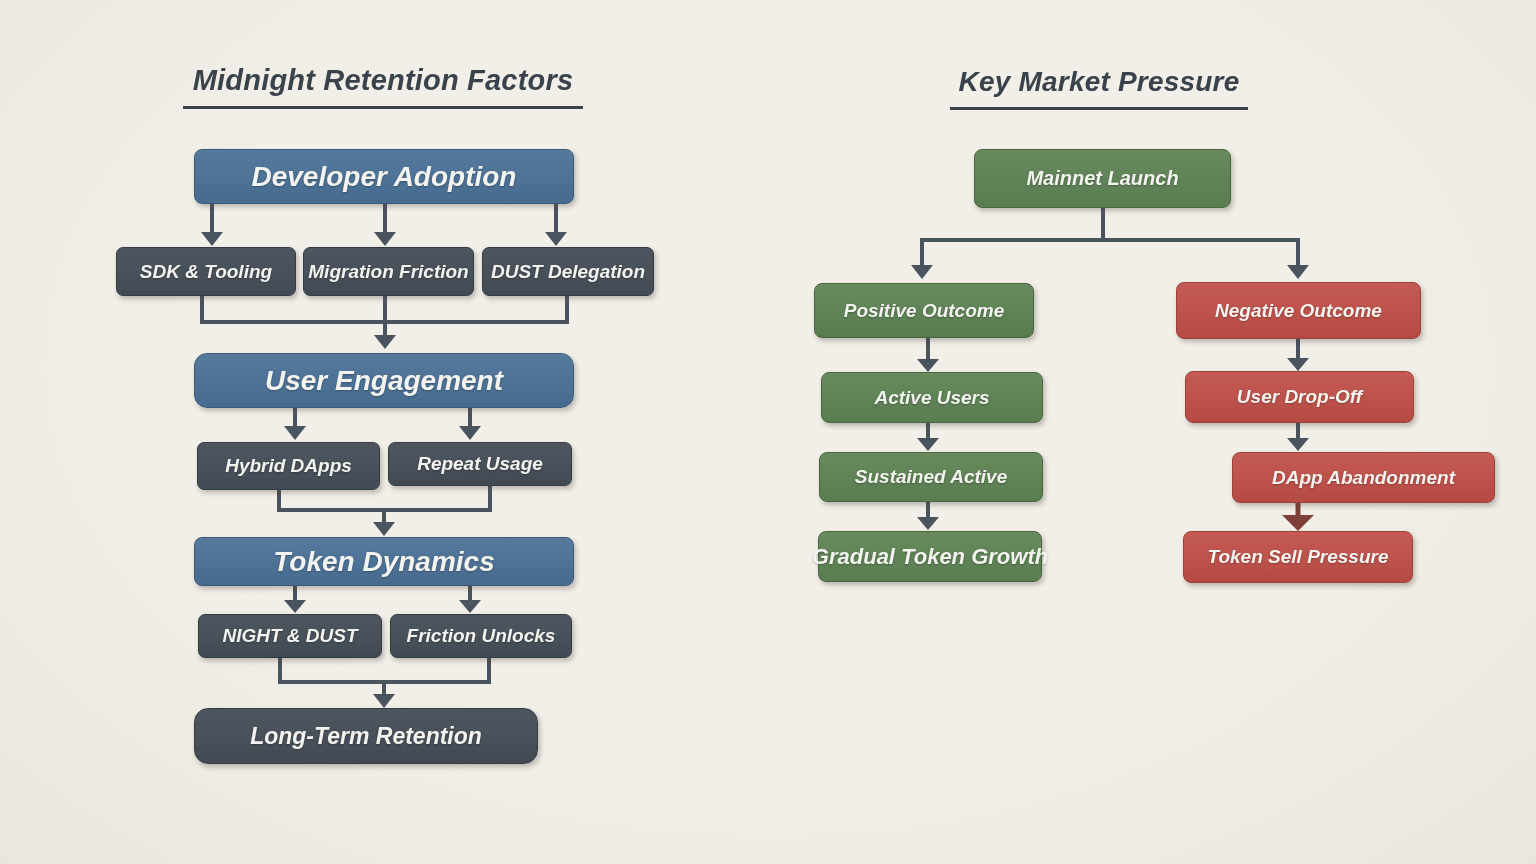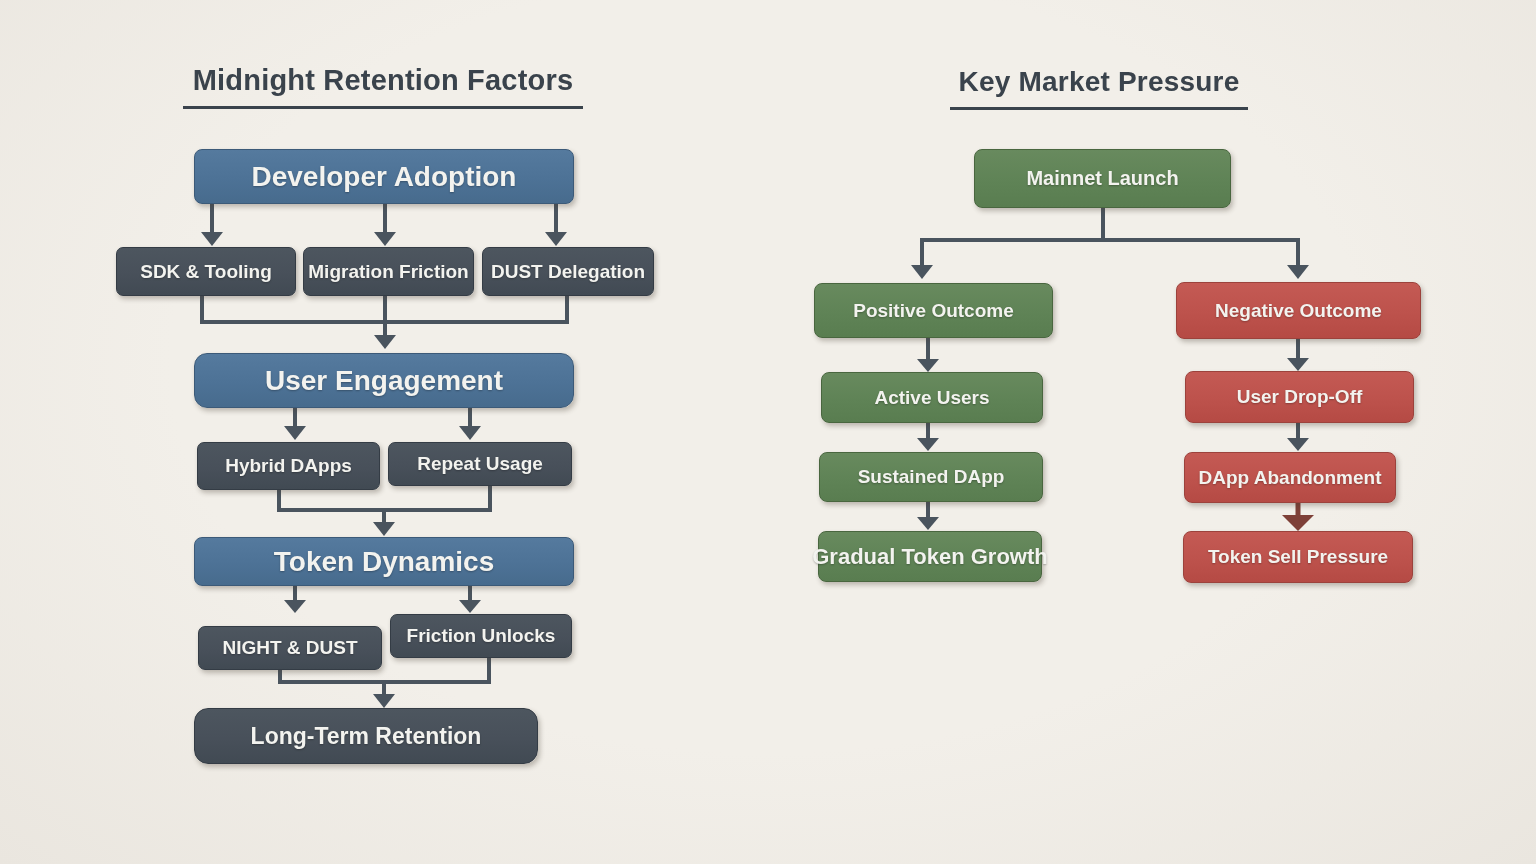--- a/index.html
+++ b/index.html
@@ -2,20 +2,21 @@
 <html style="--background: #f2efe9; --blue: #4d7296; --dark: #48505a; --green: #5f8356; --red: #bd524c; --connector: #4a545e; --connector_negative: #7e4038; --title: #3a434c;"><head>
 <meta charset="utf-8">
 <style>
   html,body{margin:0;padding:0;}
   .canvas{
     position:relative;
     width:1536px;height:864px;
     overflow:hidden;
     font-family:"Liberation Sans", sans-serif;
     background:radial-gradient(ellipse at 50% 42%, var(--background,#f2efe9) 55%, #eae6df 100%);
+    font-style:italic;
   }
   .connectors{position:absolute;left:0;top:0;width:1536px;height:864px;}
   .chart-title{
     position:absolute;
     text-align:center;
     font-weight:700;
     color:var(--title,#3a434c);
     border-bottom:3px solid var(--title,#3a434c);
     padding-bottom:9px;
     letter-spacing:.2px;
@@ -106,27 +107,27 @@
   <div class="chart-title" id="right-title">Key Market Pressure</div>
 
   <div class="node blue" style="left:194px;top:149px;width:380px;height:55px;">Developer Adoption</div>
   <div class="node dark" style="left:116px;top:247px;width:180px;height:49px;">SDK &amp; Tooling</div>
   <div class="node dark" style="left:303px;top:247px;width:171px;height:49px;">Migration Friction</div>
   <div class="node dark" style="left:482px;top:247px;width:172px;height:49px;">DUST Delegation</div>
   <div class="node blue" style="left:194px;top:353px;width:380px;height:55px;border-radius:13px;">User Engagement</div>
   <div class="node dark" style="left:197px;top:442px;width:183px;height:48px;">Hybrid DApps</div>
   <div class="node dark" style="left:388px;top:442px;width:184px;height:44px;">Repeat Usage</div>
   <div class="node blue" style="left:194px;top:537px;width:380px;height:49px;">Token Dynamics</div>
-  <div class="node dark" style="left:198px;top:614px;width:184px;height:44px;margin-top:12px;">NIGHT &amp; DUST</div>
+  <div class="node dark" style="left:198px;top:614px;width:184px;height:44px;">NIGHT &amp; DUST</div>
   <div class="node dark" style="left:390px;top:614px;width:182px;height:44px;">Friction Unlocks</div>
   <div class="node dark fs22" style="left:194px;top:708px;width:344px;height:56px;border-radius:14px;">Long-Term Retention</div>
 
   <div class="node green fs20" style="left:974px;top:149px;width:257px;height:59px;">Mainnet Launch</div>
-  <div class="node green" style="left:814px;top:283px;width:239px;height:55px;text-align:center;">Positive Outcome</div>
+  <div class="node green" style="left:814px;top:283px;width:220px;height:55px;text-align:center;">Positive Outcome</div>
   <div class="node red" style="left:1176px;top:282px;width:245px;height:57px;">Negative Outcome</div>
   <div class="node green" style="left:821px;top:372px;width:222px;height:51px;">Active Users</div>
-  <div class="node green" style="left:819px;top:452px;width:224px;height:50px;">Sustained DApp</div>
+  <div class="node green" style="left:819px;top:452px;width:224px;height:50px;">Sustained Active</div>
   <div class="node green fs18" style="left:818px;top:531px;width:224px;height:51px;">Gradual Token Growth</div>
   <div class="node red" style="left:1185px;top:371px;width:229px;height:52px;">User Drop-Off</div>
-  <div class="node red" style="left:1184px;top:452px;width:212px;height:51px;">DApp Abandonment</div>
+  <div class="node red" style="left:1232px;top:452px;width:263px;height:51px;">DApp Abandonment</div>
   <div class="node red" style="left:1183px;top:531px;width:230px;height:52px;">Token Sell Pressure</div>
 
 </div>
 
 </body></html>

